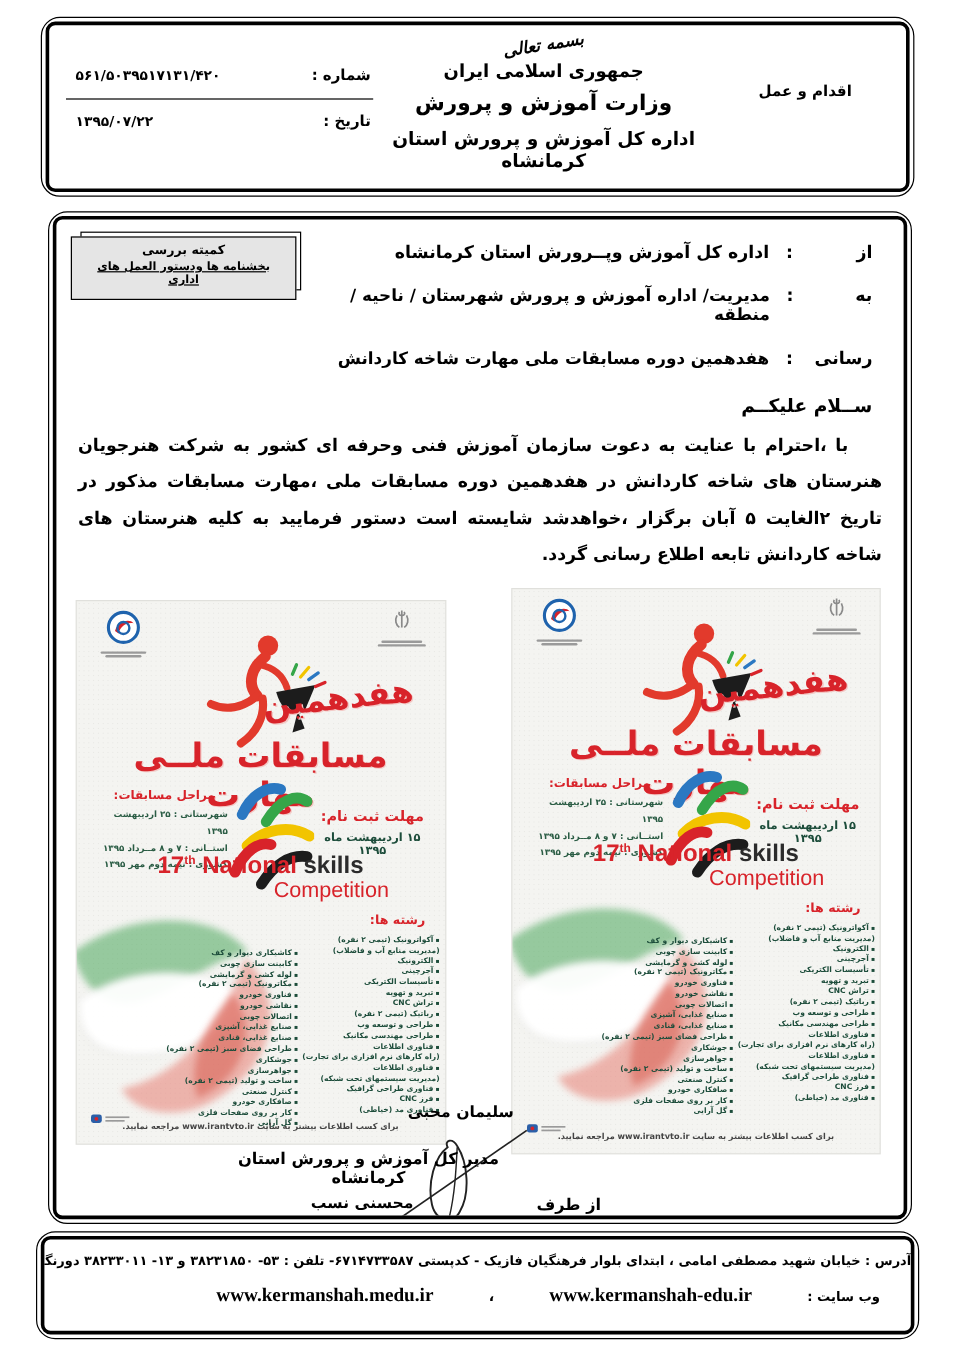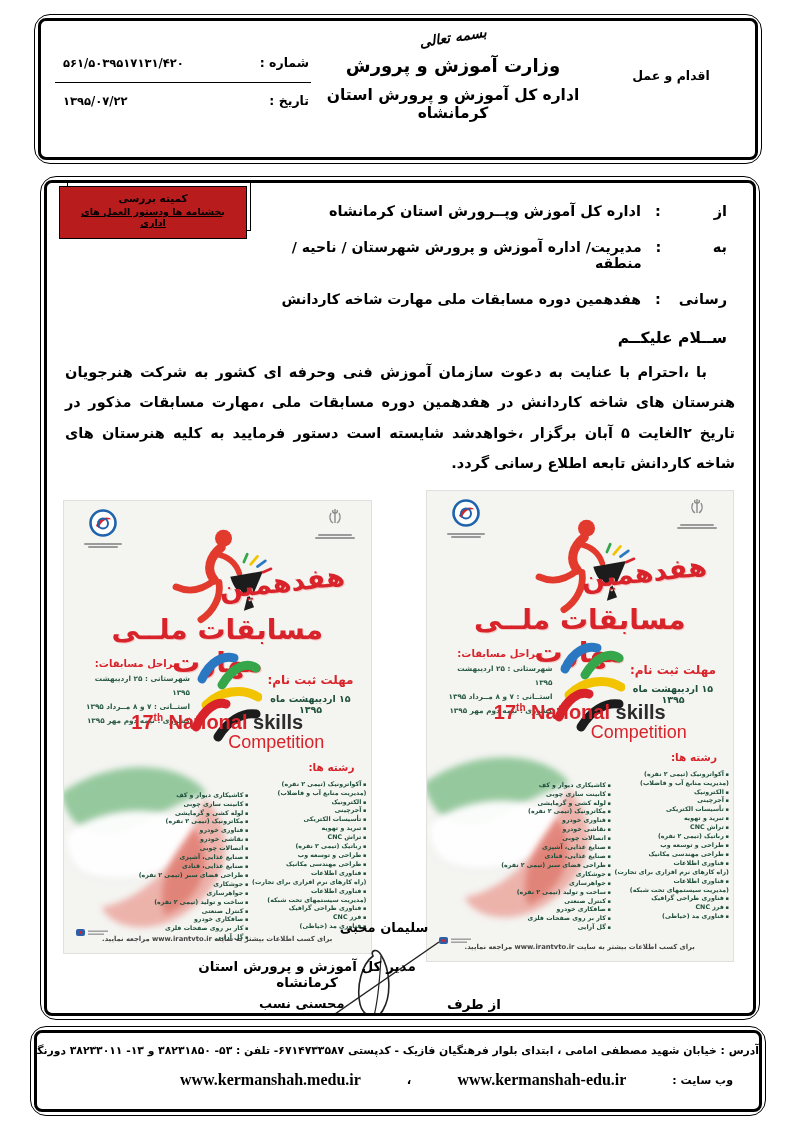--- a/index.html
+++ b/index.html
@@ -21,21 +21,21 @@
   .ministry{font-size:18px;font-weight:bold;margin-top:8px;letter-spacing:1px;}
   .dept{font-size:15.5px;font-weight:bold;margin-top:10px;}
   .numbers{width:256px;padding:30px 8px 0 14px;font-weight:bold;}
   .num-row{display:flex;justify-content:space-between;align-items:flex-end;font-size:12.5px;padding:4px 2px 12px;}
   .num-row.first{border-bottom:1.6px solid #000;}
   .num-row.second{padding-top:10px;}
   .num-val{font-size:11.5px;padding-left:6px;}
 
   
   .main{left:40px;top:176px;width:718px;height:842px;}
-  .committee{position:absolute;left:12px;top:3px;width:172px;background:#b91c1c;border:1.8px solid #000;
+  .committee{position:absolute;left:12px;top:14px;width:172px;background:#e5e5e5;border:1.8px solid #000;
              box-shadow:6px -6px 0 -3px #fff,6px -6px 0 -2px #000;padding:5px 7px 10px;font-size:9.5px;z-index:3;}
   .com-title{text-align:center;font-weight:bold;font-size:10.5px;}
   .com-sub{text-align:center;font-weight:bold;font-size:9.5px;text-decoration:underline;margin-top:2px;}
   .com-line{margin-top:10px;font-weight:bold;line-height:1.5;}
   .meta{padding:20px 26px 0 200px;}
   .meta-line{display:flex;margin-bottom:20px;font-size:14.5px;}
   .meta-lbl{font-weight:bold;min-width:52px;}
   .meta-colon{font-weight:bold;width:34px;text-align:center;}
   .meta-val{font-weight:bold;}
   .meta-val.normal{font-weight:bold;font-size:14px;}
@@ -100,20 +100,21 @@
 <div class="page">
 
   <div class="frame hdr">
     <div class="frame-inner">
       <div class="hdr-grid">
         <div class="slogan">
           <div>اقدام و عمل</div>
         </div>
         <div class="hdr-center">
           <div class="bismillah">بسمه تعالی</div>
+          <div class="country">جمهوری اسلامی ایران</div>
           <div class="ministry">وزارت آموزش و پرورش</div>
           <div class="dept">اداره کل آموزش و پرورش استان کرمانشاه</div>
         </div>
         <div class="numbers">
           <div class="num-row first">
             <span>شماره :</span>
             <span class="num-val">۵۶۱/۵۰۳۹۵۱۷۱۳۱/۴۲۰</span>
           </div>
           <div class="num-row second">
             <span>تاریخ :</span>

